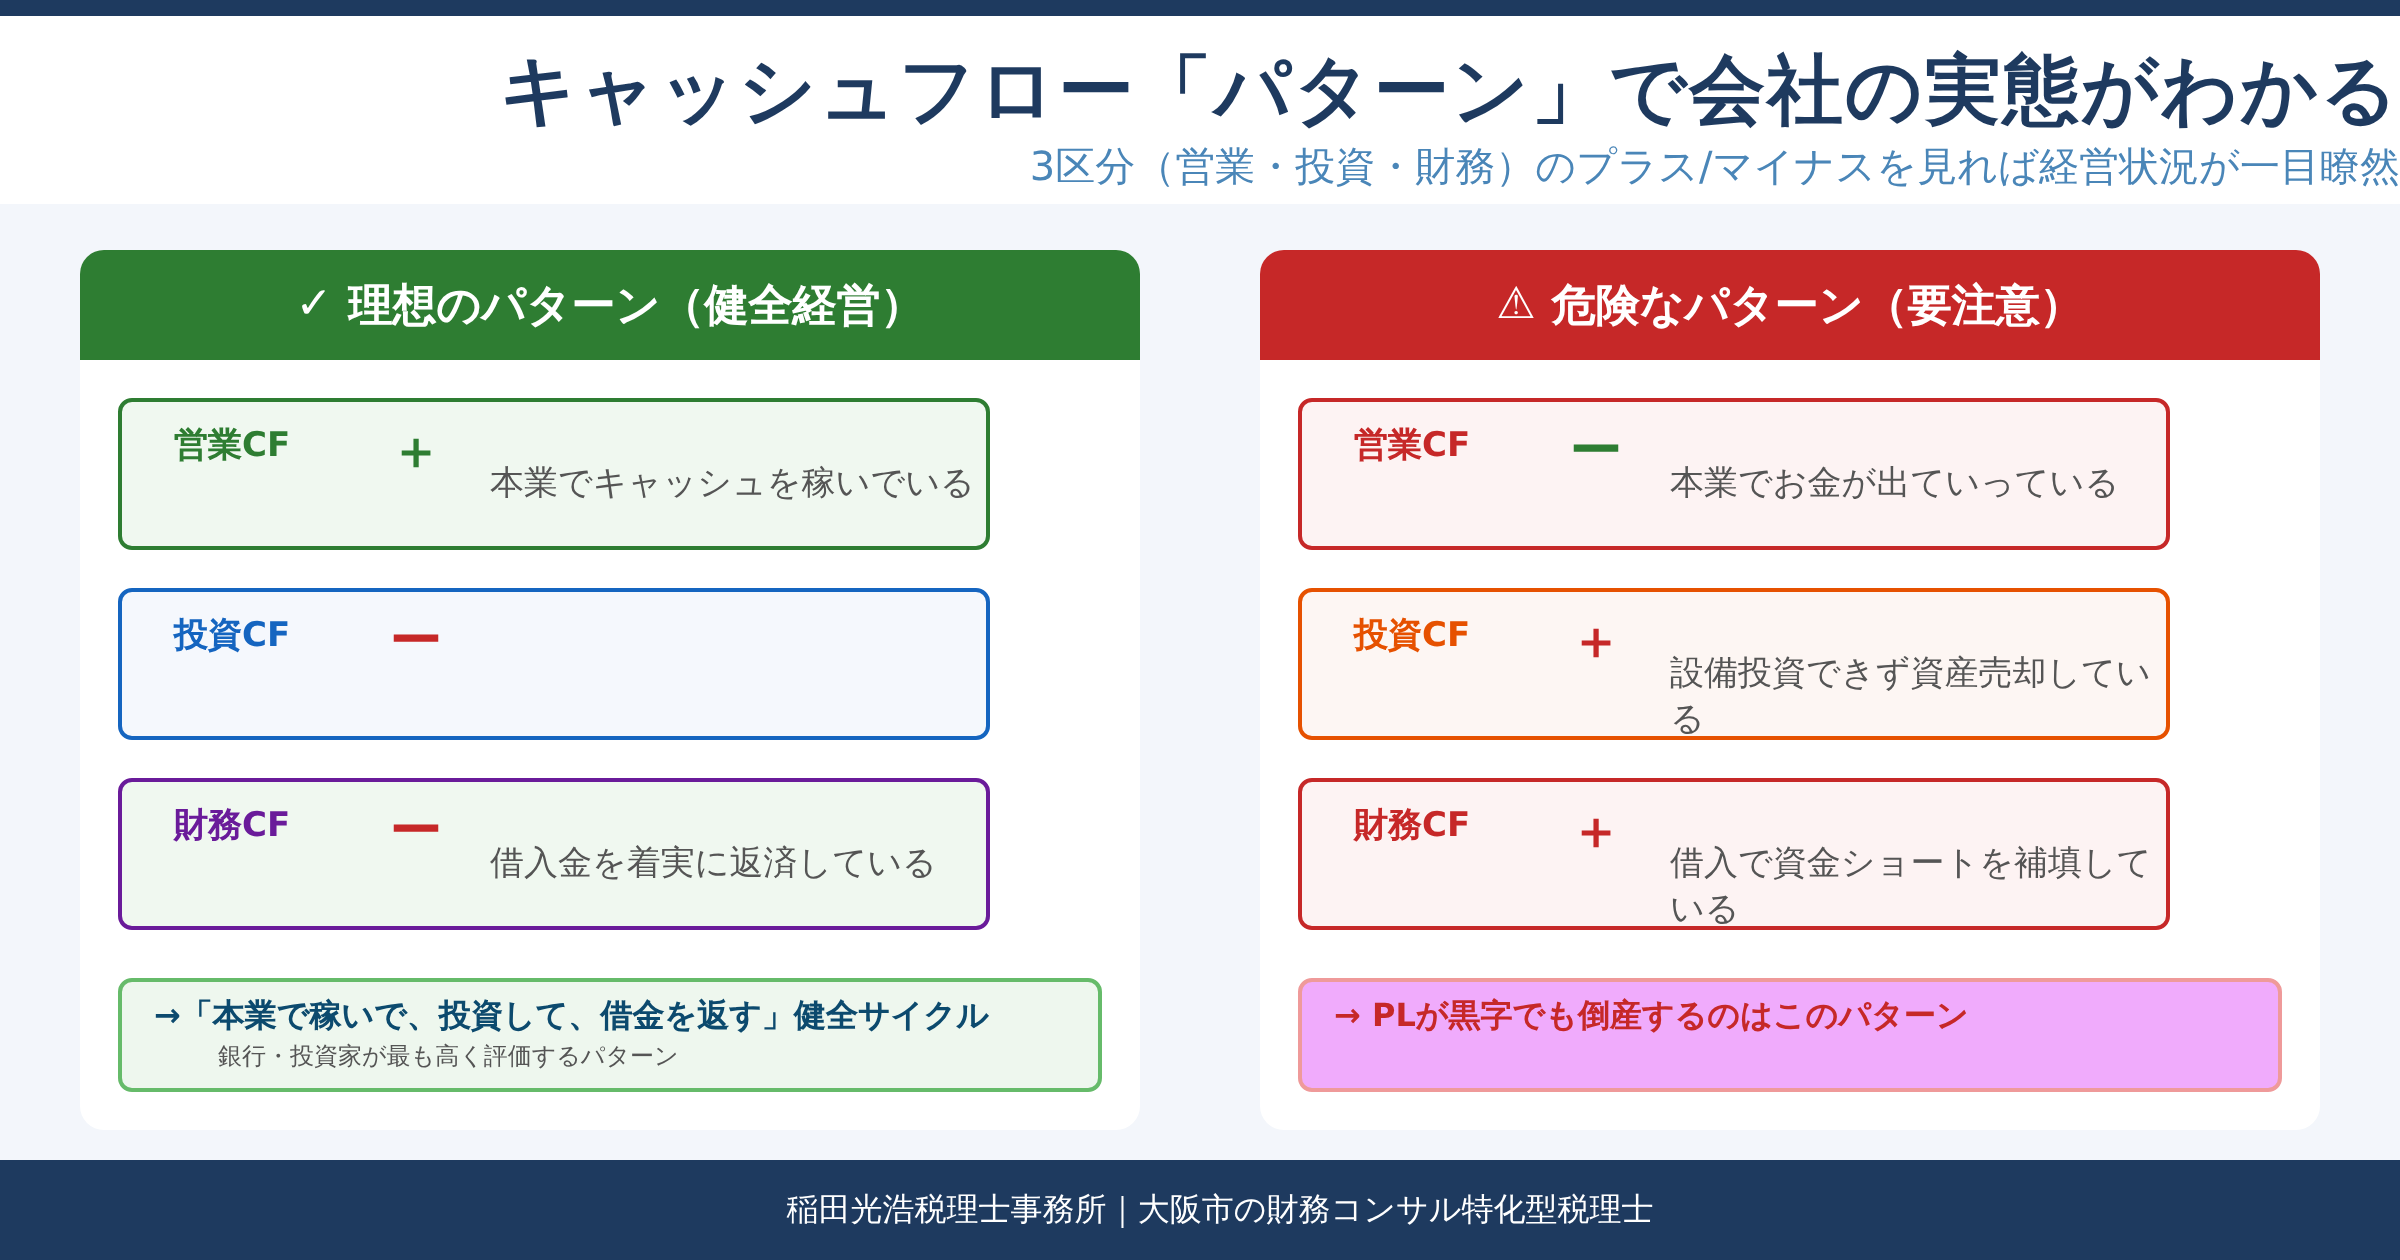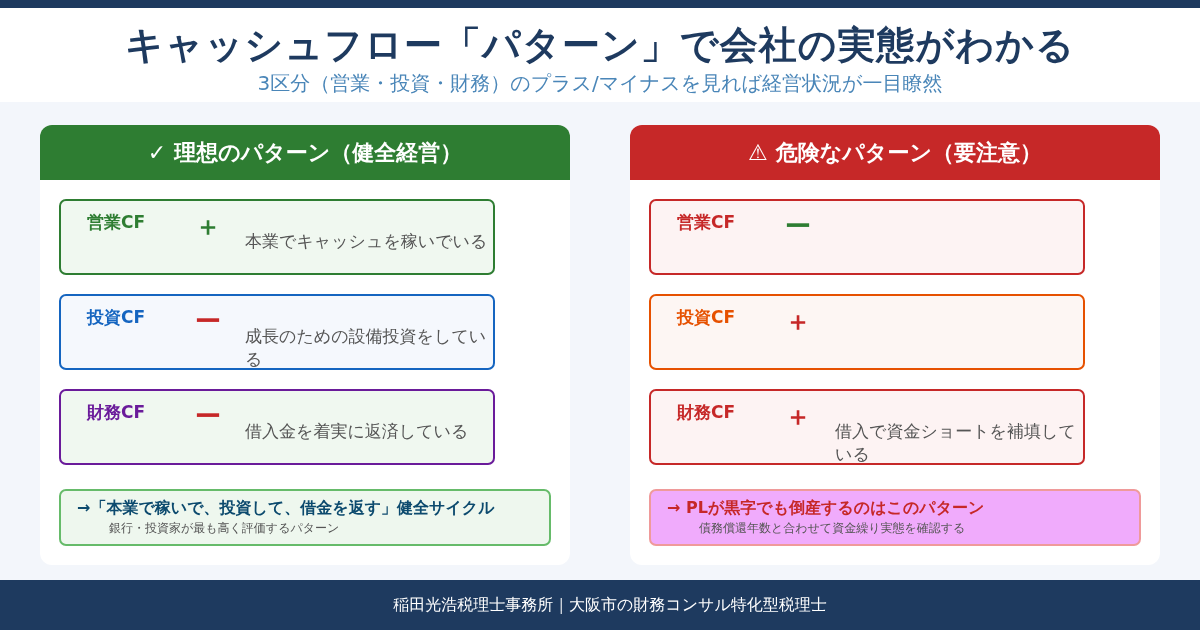--- a/index.html
+++ b/index.html
@@ -3,21 +3,21 @@
 <meta charset="utf-8">
 <style>
   * { box-sizing: border-box; margin: 0; padding: 0; }
   html, body { width: 1200px; height: 630px; overflow: hidden; }
   body {
     font-family: "DejaVu Sans", "Liberation Sans", sans-serif;
     background: #f3f6fb;
     position: relative;
   }
   .top-bar { position: absolute; left: 0; top: 0; width: 1200px; height: 8px; background: #1e3a5f; }
-  .header { position: absolute; left: 0; top: 8px; width: 1200px; height: 94px; background: #ffffff; text-align: center; }
+  .header { position: absolute; left: 0; top: 8px; width: 1200px; height: 94px; background: #ffffff; text-align: right; }
   .title { margin-top: 14px; font-size: 38px; font-weight: bold; color: #1e3a5f; letter-spacing: 1px; line-height: 46px; }
   .subtitle { margin-top: 4px; font-size: 20px; color: #4a86b8; line-height: 22px; }
 
   .panel { position: absolute; top: 125px; width: 530px; height: 440px; background: #ffffff; border-radius: 12px; overflow: hidden; }
   .panel.left { left: 40px; }
   .panel.right { left: 630px; }
   .panel-head { height: 55px; color: #fff; font-size: 22px; font-weight: bold; display: flex; align-items: center; justify-content: center; gap: 8px; }
   .panel.left .panel-head { background: #2e7d32; }
   .panel.right .panel-head { background: #c62828; }
 
@@ -50,21 +50,20 @@
 
   <div class="cf-card" style="top:74px; border-color:#2e7d32; background:#f0f8f0;">
     <span class="cf-label" style="color:#2e7d32;">営業CF</span>
     <span class="cf-sign" style="color:#2e7d32;">＋</span>
     <span class="cf-desc">本業でキャッシュを稼いでいる</span>
   </div>
 
   <div class="cf-card" style="top:169px; border-color:#1565c0; background:#f5f8fd;">
     <span class="cf-label" style="color:#1565c0;">投資CF</span>
     <span class="cf-sign" style="color:#c62828;">ー</span>
-    <span class="cf-desc">成長のための設備投資をしている</span>
   </div>
 
   <div class="cf-card" style="top:264px; border-color:#6a1b9a; background:#f0f8f0;">
     <span class="cf-label" style="color:#6a1b9a;">財務CF</span>
     <span class="cf-sign" style="color:#c62828;">ー</span>
     <span class="cf-desc">借入金を着実に返済している</span>
   </div>
 
   <div class="note" style="border-color:#66bb6a; background:#eef7ee;">
     <div class="note-main" style="color:#0c4a6e;">→「本業で稼いで、投資して、借金を返す」健全サイクル</div>
@@ -74,34 +73,35 @@
 
 <div class="panel right">
   <div class="panel-head">
     <span>⚠</span>
     <span>危険なパターン（要注意）</span>
   </div>
 
   <div class="cf-card" style="top:74px; border-color:#c62828; background:#fdf3f3;">
     <span class="cf-label" style="color:#c62828;">営業CF</span>
     <span class="cf-sign" style="color:#2e7d32;">ー</span>
+    <span class="cf-desc">本業でお金が出ていっている</span>
   </div>
 
   <div class="cf-card" style="top:169px; border-color:#e65100; background:#fdf6f3;">
     <span class="cf-label" style="color:#e65100;">投資CF</span>
     <span class="cf-sign" style="color:#c62828;">＋</span>
+    <span class="cf-desc">設備投資できず資産売却している</span>
   </div>
 
   <div class="cf-card" style="top:264px; border-color:#c62828; background:#fdf3f3;">
     <span class="cf-label" style="color:#c62828;">財務CF</span>
     <span class="cf-sign" style="color:#c62828;">＋</span>
     <span class="cf-desc">借入で資金ショートを補填している</span>
   </div>
 
   <div class="note" style="border-color:#ef9a9a; background:#f0abfc;">
     <div class="note-main" style="color:#c62828;">→ PLが黒字でも倒産するのはこのパターン</div>
-    <div class="note-sub">債務償還年数と合わせて資金繰り実態を確認する</div>
   </div>
 </div>
 
 <div class="footer">
   <span>稲田光浩税理士事務所｜大阪市の財務コンサル特化型税理士</span>
 </div>
 
 </body></html>

